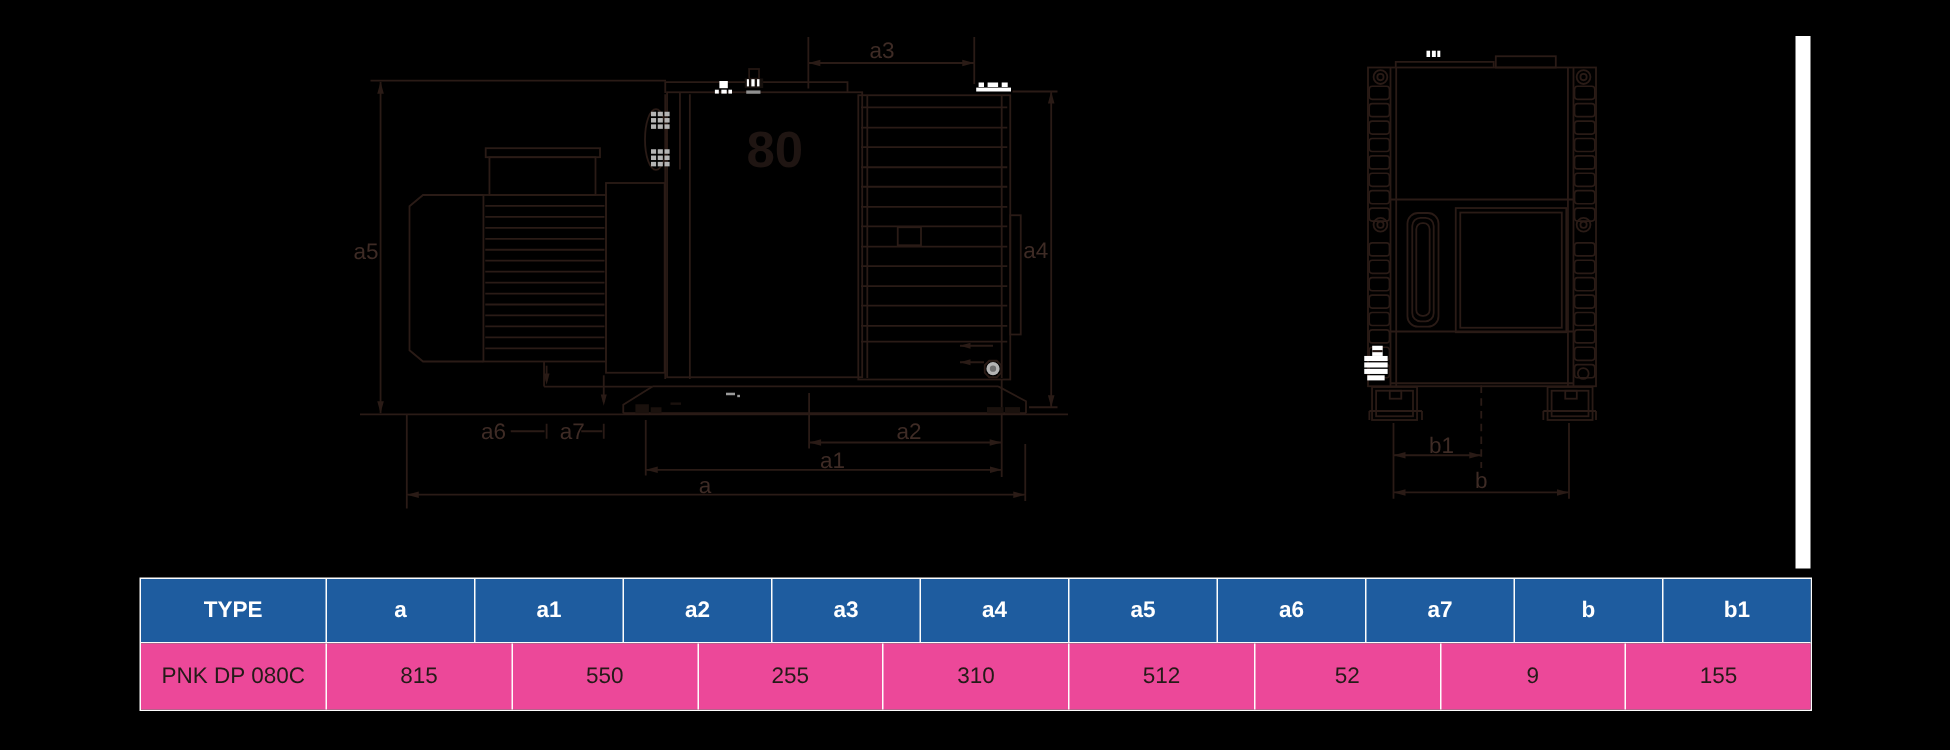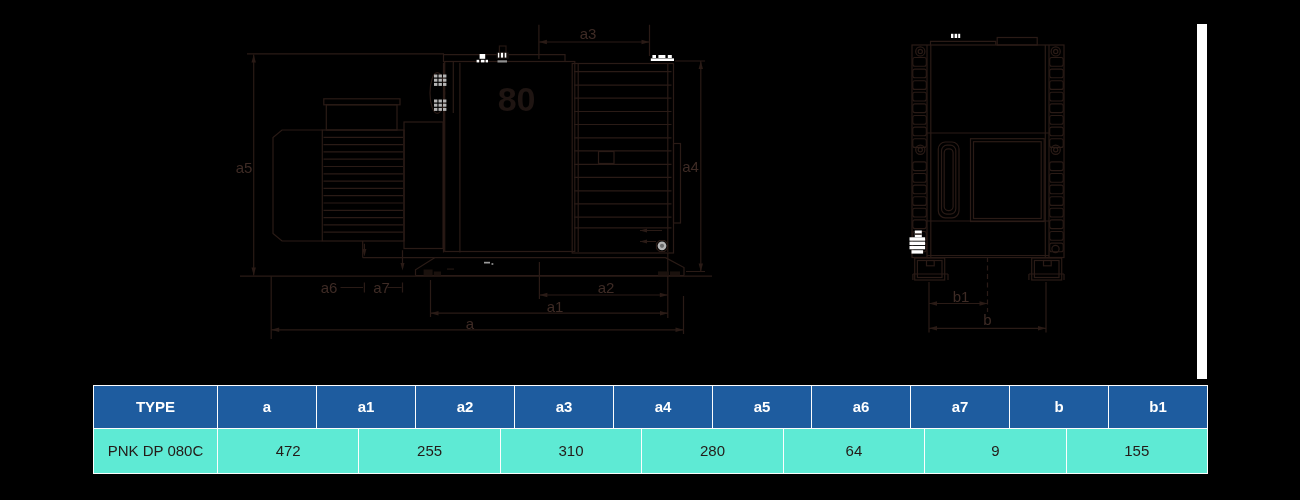--- a/index.html
+++ b/index.html
@@ -3,21 +3,21 @@
 html,body{margin:0;padding:0;background:#000;width:1300px;height:500px;overflow:hidden;font-family:"Liberation Sans",sans-serif}
 #stage{position:relative;width:1300px;height:500px}
 svg{position:absolute;left:0;top:0}
 .tbl{position:absolute;left:93px;top:385px;width:1113px;border:1.5px solid #fdfdfd}
 .row{display:flex;width:100%}
 .cell{border-left:1.5px solid #fdfdfd;flex:1;text-align:center;overflow:hidden}
 .cell.c0{border-left:none;width:123px;flex:none}
 .hrow{height:41.5px;background:#1e5c9f}
 .hrow .cell{color:#fff;font-weight:bold;font-size:15px;line-height:41.5px}
 .div{height:1.5px;background:#fdfdfd}
-.drow{height:43.5px;background:#5eead4}
+.drow{height:43.5px;background:#ec4899}
 .drow .cell{color:#241b18;font-size:15px;line-height:43.5px}
 </style></head>
 <body>
 <div id="stage">
 <svg width="1300" height="500" viewBox="0 0 1300 500" fill="none">
 <g stroke="#2a1b16" stroke-width="1.2">
 
 <path d="M538.9,24.7 V59 M649.5,24.7 V56"></path>
 
 <path d="M538.9,42 H649.5"></path>
@@ -305,21 +305,22 @@
         <div class="cell">a5</div>
         <div class="cell">a6</div>
         <div class="cell">a7</div>
         <div class="cell">b</div>
         <div class="cell">b1</div>
       </div>
 <div class="div"></div>
 
 <div class="row drow">
         <div class="cell c0">PNK DP 080C</div>
-        <div class="cell">472</div>
+        <div class="cell">815</div>
+        <div class="cell">550</div>
         <div class="cell">255</div>
         <div class="cell">310</div>
-        <div class="cell">280</div>
-        <div class="cell">64</div>
+        <div class="cell">512</div>
+        <div class="cell">52</div>
         <div class="cell">9</div>
         <div class="cell">155</div>
       </div>
 </div>
 </div>
 </body></html>

